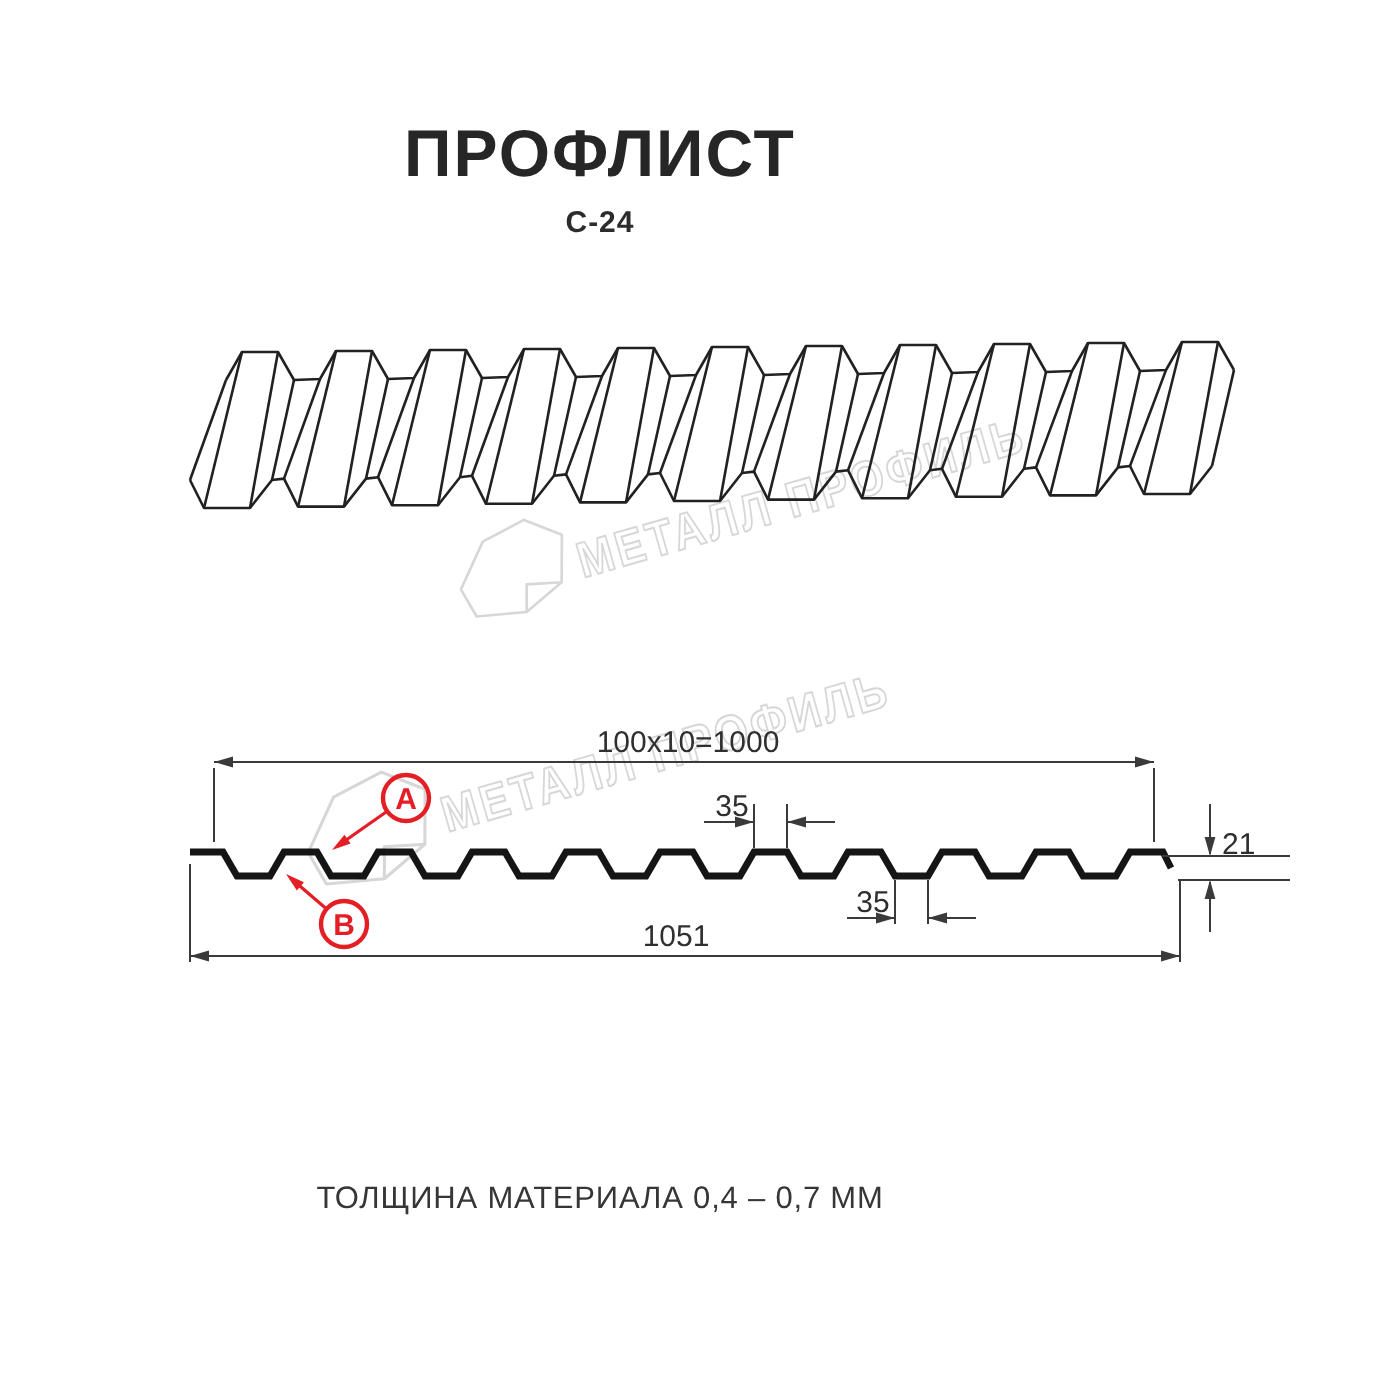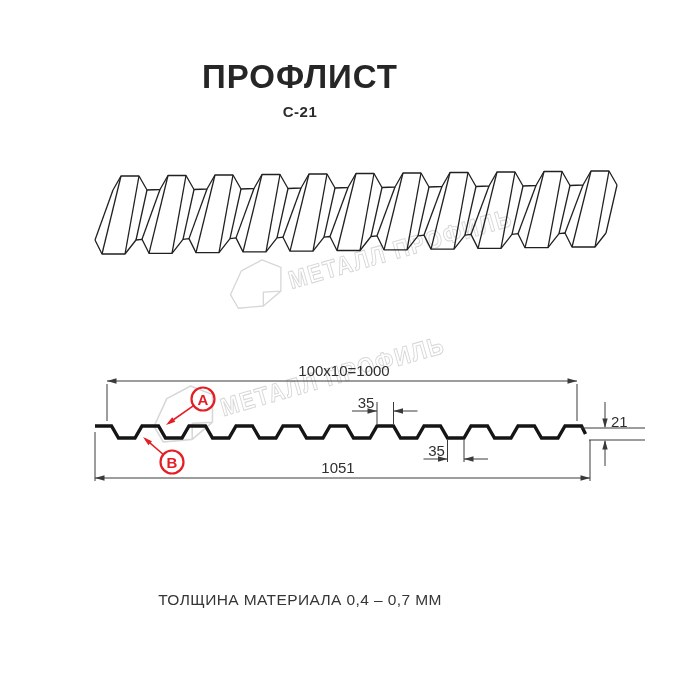--- a/index.html
+++ b/index.html
@@ -18,21 +18,21 @@
   #footer-note{
     top:591px;font-size:15.5px;font-weight:500;letter-spacing:.4px;color:#363636;
   }
   #drawing{position:absolute;top:0;left:0;}
   text{font-family:"Liberation Sans", sans-serif;}
 </style>
 </head>
 <body>
 
 <div id="title" class="abs">ПРОФЛИСТ</div>
-<div id="subtitle" class="abs">С-21</div>
+<div id="subtitle" class="abs">С-24</div>
 
 <svg id="drawing" width="700" height="700" viewBox="0 0 700 700">
     <g transform="translate(220,272) rotate(-16)">
       <path d="M4 26 L22 5 L46 0 L63 13 L56 37 L34 47 L8 42 Z M34 47 L38 33 L56 37" transform="scale(0.95)" fill="none" stroke="#d7d7d7" stroke-width="1.4" stroke-linejoin="round"></path>
       <text x="64" y="36" font-size="25" font-weight="bold" letter-spacing="2" fill="none" stroke="#d7d7d7" stroke-width="1" textLength="232" lengthAdjust="spacingAndGlyphs">МЕТАЛЛ ПРОФИЛЬ</text>
     </g>
     <g transform="translate(142,400) rotate(-16)">
       <path d="M4 26 L22 5 L46 0 L63 13 L56 37 L34 47 L8 42 Z M34 47 L38 33 L56 37" transform="scale(1.1)" fill="none" stroke="#d7d7d7" stroke-width="1.4" stroke-linejoin="round"></path>
       <text x="74" y="38" font-size="25" font-weight="bold" letter-spacing="2" fill="none" stroke="#d7d7d7" stroke-width="1" textLength="232" lengthAdjust="spacingAndGlyphs">МЕТАЛЛ ПРОФИЛЬ</text>
     </g>

